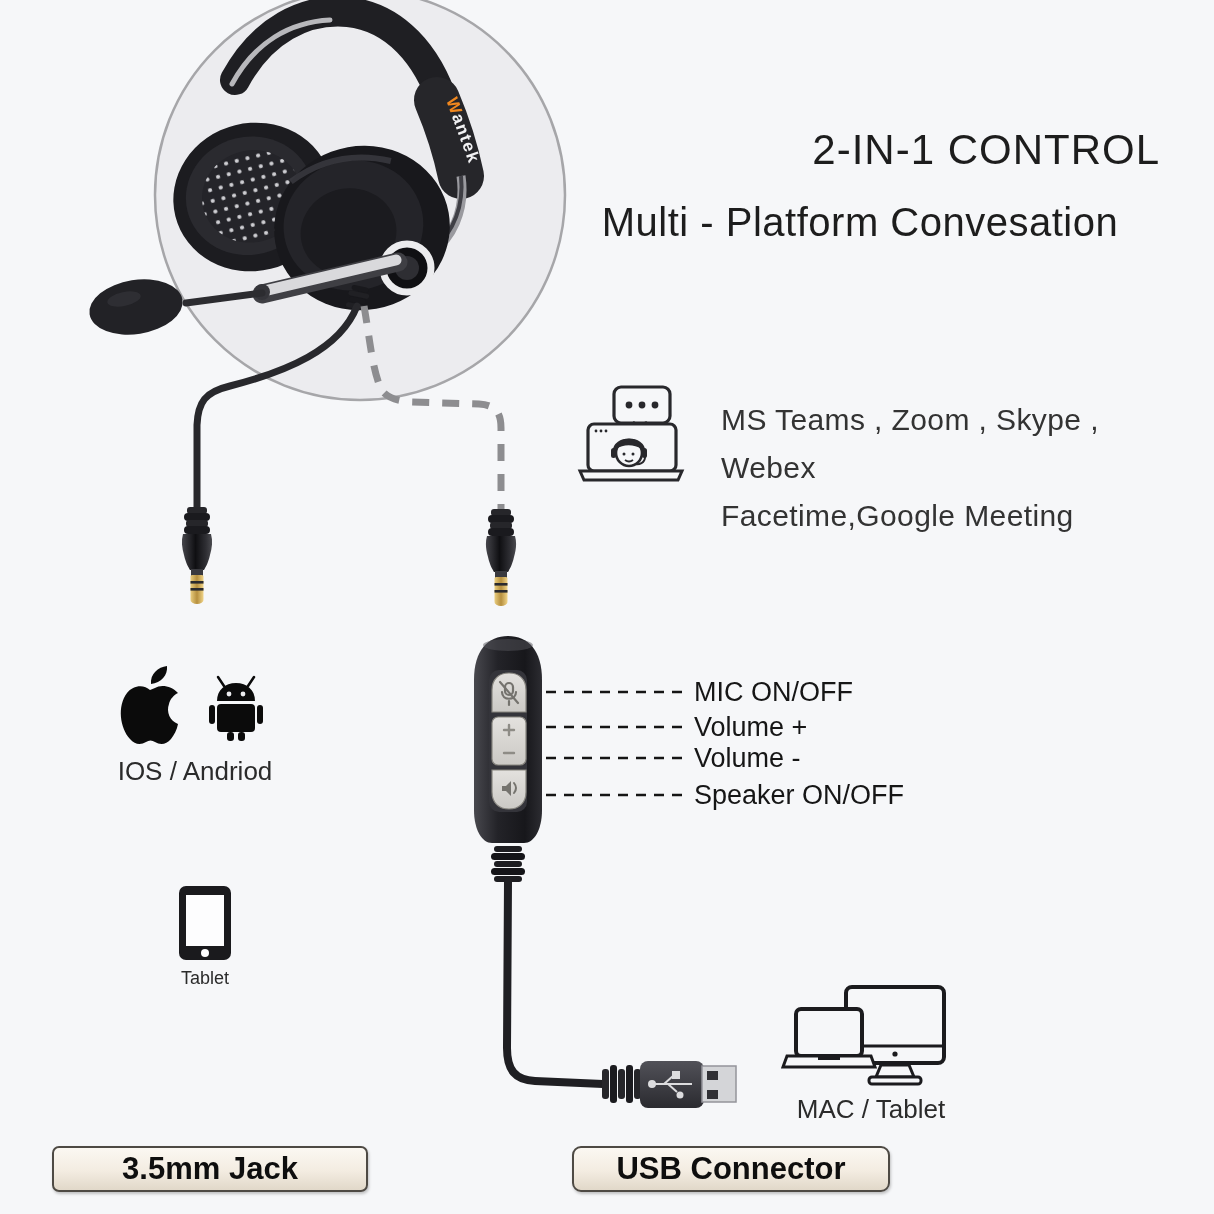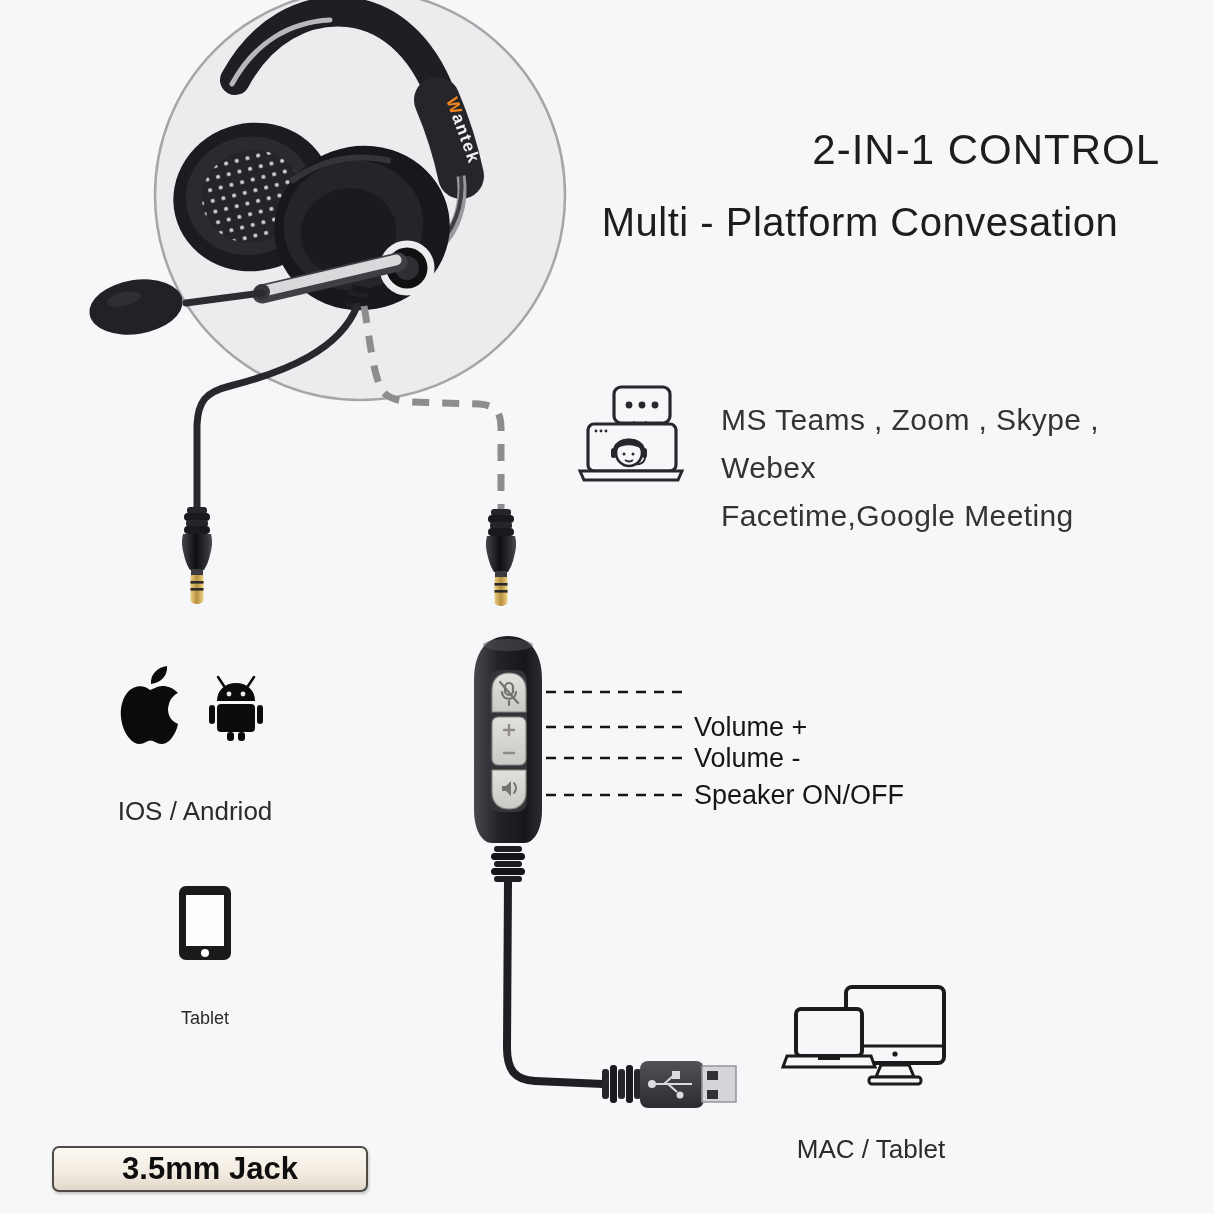--- a/index.html
+++ b/index.html
@@ -17,21 +17,21 @@
     left:545px;top:200px;width:630px;text-align:center;
     font-size:40px;letter-spacing:0.5px;color:#1d1d1d;
   }
   .platforms{
     left:721px;top:396px;width:470px;font-size:30px;line-height:48px;
     letter-spacing:0.4px;color:#333;
   }
   .ctrl-label{
     left:694px;width:340px;font-size:27px;line-height:32px;color:#161616;
   }
-  .dev-label{font-size:26px;color:#2b2b2b;text-align:center;margin-top:40px;}
+  .dev-label{font-size:26px;color:#2b2b2b;text-align:center;}
   .ios-label{left:114px;top:756px;width:162px;}
   .tablet-label{left:145px;top:968px;width:120px;font-size:18px;}
   .mac-label{left:771px;top:1094px;width:200px;}
   .tag{
     top:1146px;height:42px;border:2px solid #4e4a44;border-radius:9px;
     background:linear-gradient(180deg,#fbf8f2 0%,#f3ece1 55%,#e1d8c9 100%);
     box-shadow:1px 2px 3px rgba(0,0,0,0.22);
     text-align:center;font-weight:bold;font-size:31px;line-height:42px;color:#0e0e0e;
   }
   .tag-jack{left:52px;width:312px;border-radius:7px;}
@@ -268,23 +268,25 @@
   </svg>
 
   <div class="abs title">2-IN-1 CONTROL</div>
   <div class="abs subtitle">Multi - Platform Convesation</div>
 
   <div class="abs platforms">
     <div>MS Teams , Zoom , Skype , Webex</div>
     <div>Facetime,Google Meeting</div>
   </div>
 
+  <div class="abs ctrl-label" style="top:676px">MIC ON/OFF</div>
   <div class="abs ctrl-label" style="top:711px">Volume +</div>
   <div class="abs ctrl-label" style="top:742px">Volume -</div>
   <div class="abs ctrl-label" style="top:779px">Speaker ON/OFF</div>
 
   <div class="abs dev-label ios-label">IOS / Andriod</div>
   <div class="abs dev-label tablet-label">Tablet</div>
   <div class="abs dev-label mac-label">MAC / Tablet</div>
 
   <div class="abs tag tag-jack">3.5mm Jack</div>
+  <div class="abs tag tag-usb">USB Connector</div>
 
 </div>
 
 </body></html>

